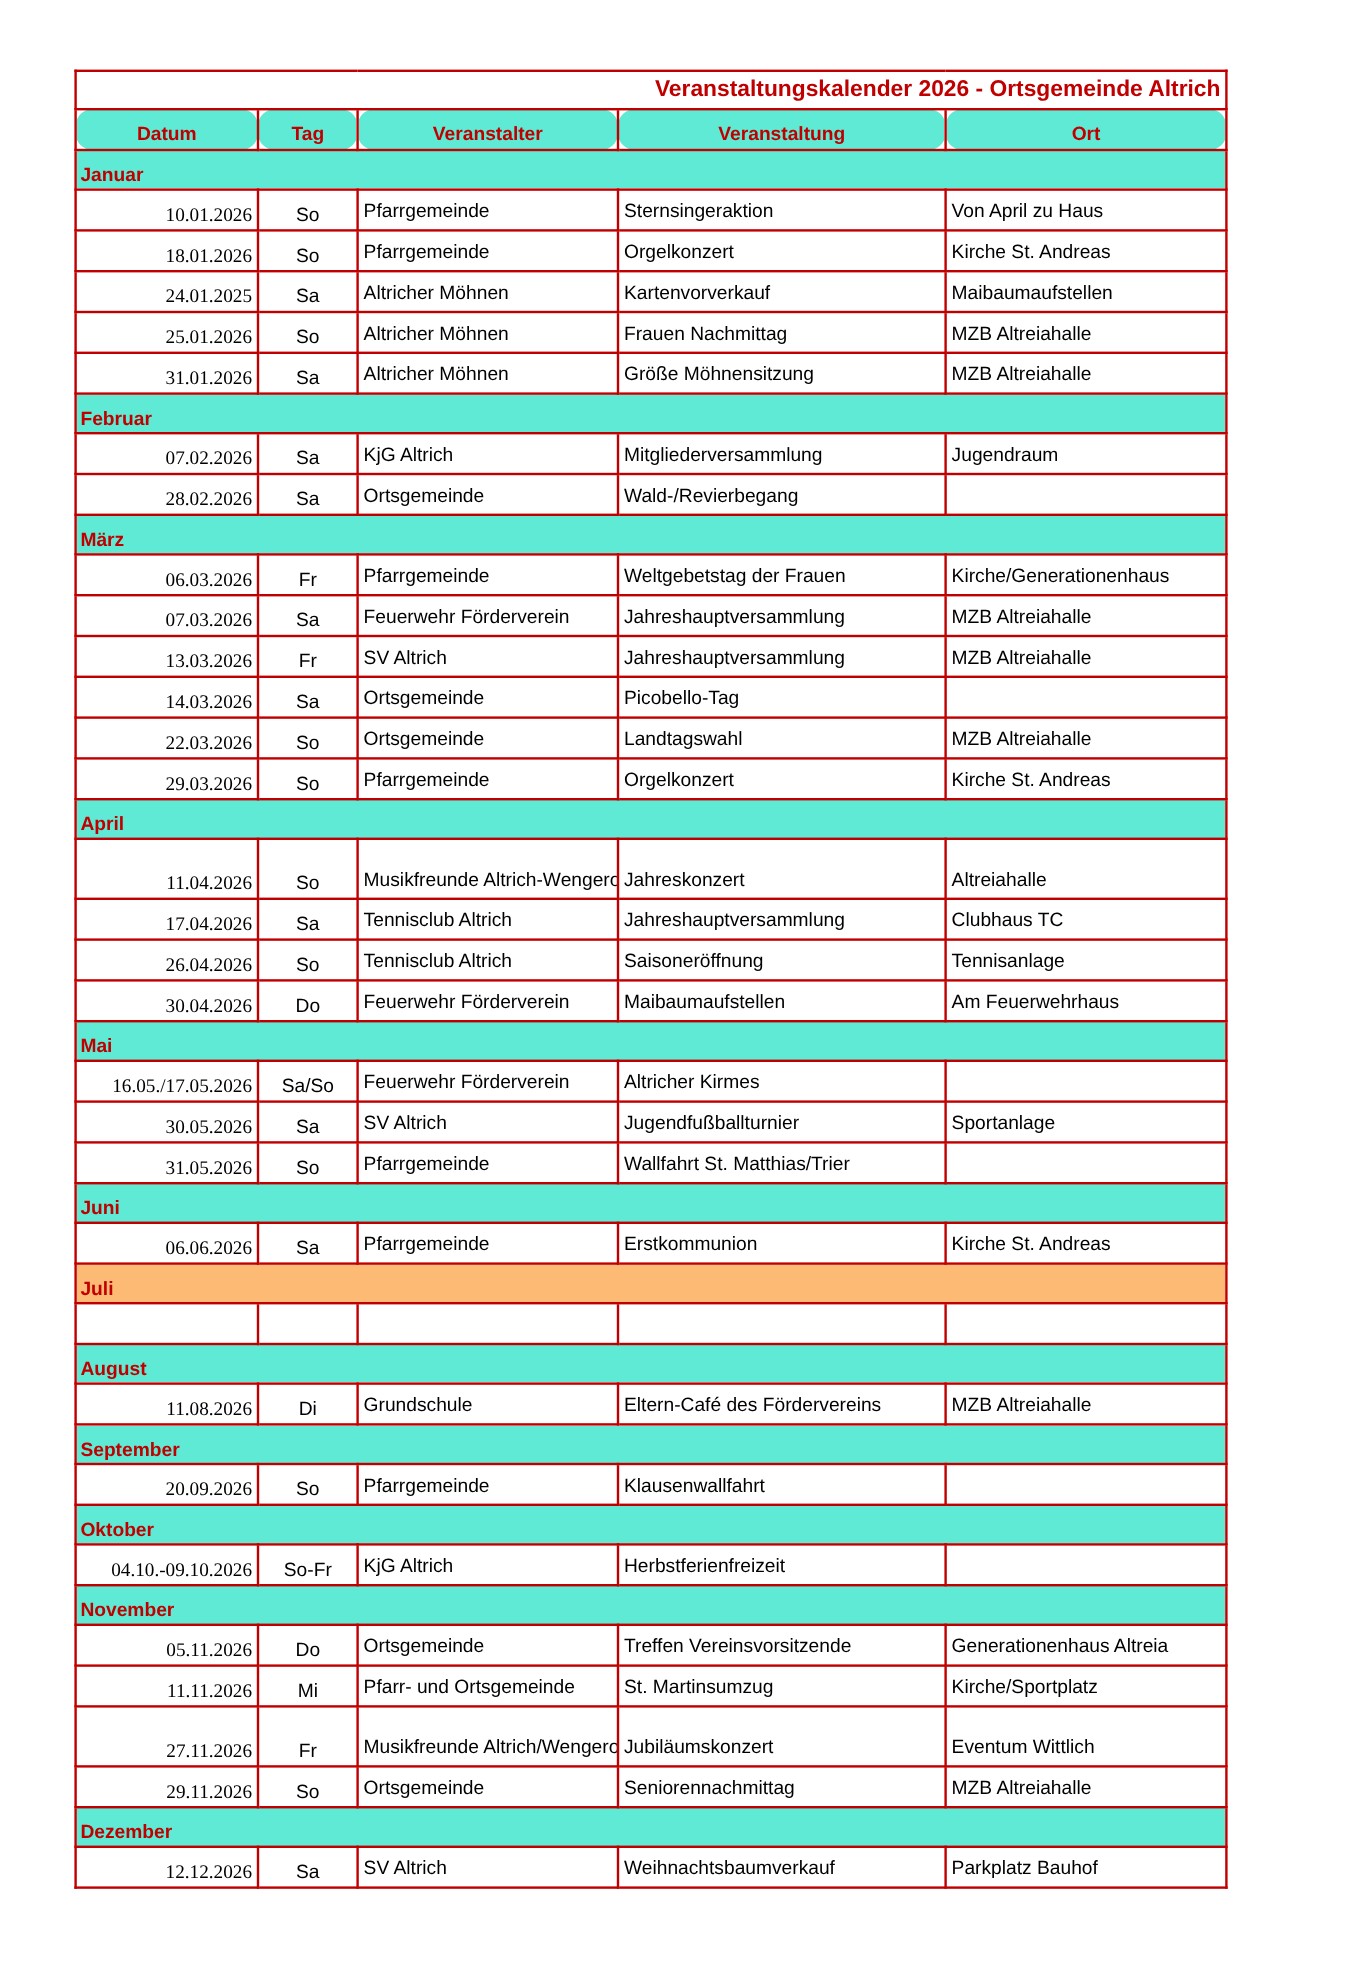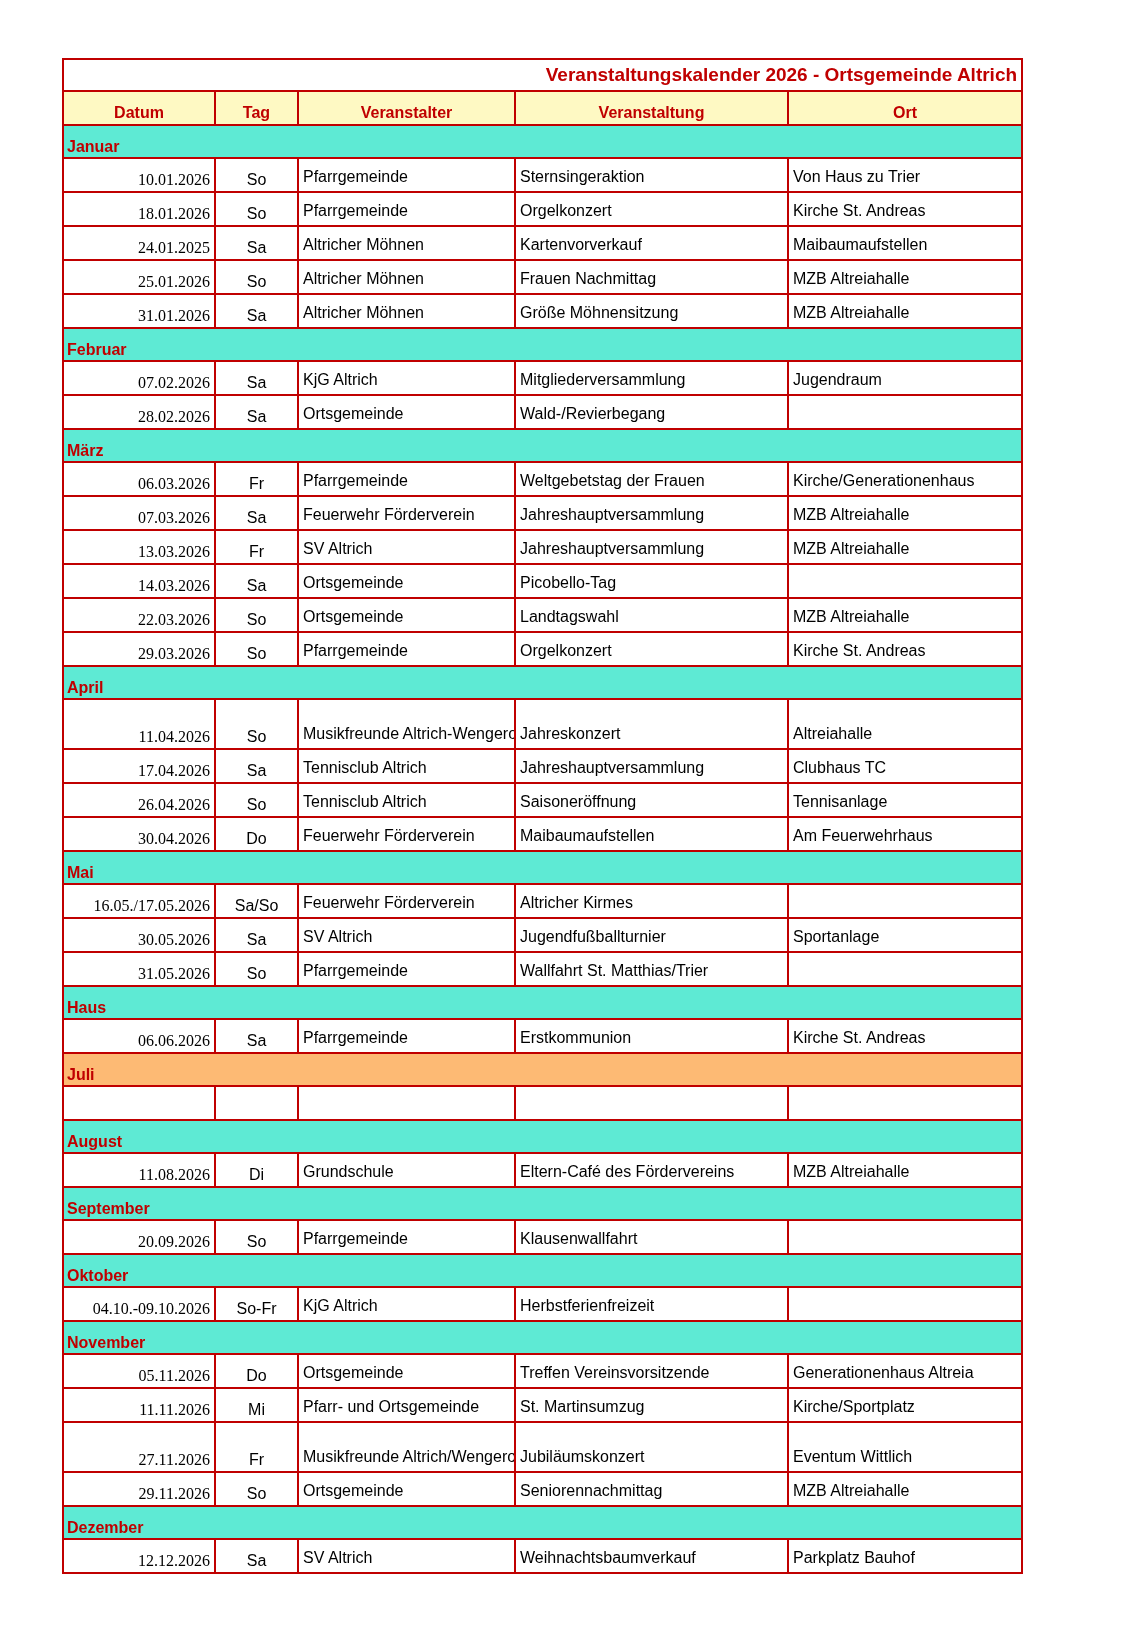--- a/index.html
+++ b/index.html
@@ -5,21 +5,21 @@
   html, body { margin:0; padding:0; background:#ffffff; }
   body { width:1134px; height:1640px; position:relative; font-family:"Liberation Sans", "DejaVu Sans", sans-serif; }
   #cal { position:absolute; left:62px; top:58px; width:959px; border-collapse:collapse; table-layout:fixed; }
   #cal td, #cal th { border:2px solid #c00000; padding:0 4px; font-size:16px; color:#000; overflow:hidden; white-space:nowrap; }
   #cal col.c-datum { width:152px; }
   #cal col.c-tag { width:83px; }
   #cal col.c-veranstalter { width:217px; }
   #cal col.c-veranstaltung { width:273px; }
   #cal col.c-ort { width:234px; }
   .title-row td { height:30px; text-align:right; color:#c00000 !important; font-weight:bold; font-size:19px !important; background:#fff; }
-  .head-row th { height:30px; background:#fef9c3; color:#c00000 !important; font-weight:bold; font-size:16px; text-align:center; vertical-align:bottom; padding-bottom:2px !important; }
+  .head-row th { height:30px; background:#5eead4; color:#c00000 !important; font-weight:bold; font-size:16px; text-align:center; vertical-align:bottom; padding-bottom:2px !important;border-radius:14px; }
   .month-row td { height:30px; background:#5eead4; color:#c00000 !important; font-weight:bold; font-size:16px; vertical-align:bottom; padding-bottom:1px !important; padding-left:3px !important; }
   .month-row.juli td { background:#fdba74; }
   .ev-row td { height:30px; vertical-align:bottom; padding-bottom:2px !important; background:#fff; }
   .ev-row.tall td { height:46px; }
   .ev-row td.datum { text-align:right;font-family:Liberation Serif, serif; }
   .ev-row td.tag { text-align:center;margin-left:38px; }
   .ev-row td.left { text-align:left; white-space:normal; line-height:24px; }
 </style>
 </head>
 <body>
@@ -46,21 +46,21 @@
   </thead>
   <tbody id="cal-body">
       <tr class="month-row">
         <td colspan="5">Januar</td>
       </tr>
       <tr class="ev-row">
         <td class="datum">10.01.2026</td>
         <td class="tag">So</td>
         <td class="left">Pfarrgemeinde</td>
         <td class="left">Sternsingeraktion</td>
-        <td class="left">Von Haus zu Trier</td>
+        <td class="left">Von April zu Haus</td>
       </tr>
       <tr class="ev-row">
         <td class="datum">18.01.2026</td>
         <td class="tag">So</td>
         <td class="left">Pfarrgemeinde</td>
         <td class="left">Orgelkonzert</td>
         <td class="left">Kirche St. Andreas</td>
       </tr>
       <tr class="ev-row">
         <td class="datum">24.01.2025</td>
@@ -194,21 +194,21 @@
         <td class="left">Sportanlage</td>
       </tr>
       <tr class="ev-row">
         <td class="datum">31.05.2026</td>
         <td class="tag">So</td>
         <td class="left">Pfarrgemeinde</td>
         <td class="left">Wallfahrt St. Matthias/Trier</td>
         <td class="left"></td>
       </tr>
       <tr class="month-row">
-        <td colspan="5">Haus</td>
+        <td colspan="5">Juni</td>
       </tr>
       <tr class="ev-row">
         <td class="datum">06.06.2026</td>
         <td class="tag">Sa</td>
         <td class="left">Pfarrgemeinde</td>
         <td class="left">Erstkommunion</td>
         <td class="left">Kirche St. Andreas</td>
       </tr>
       <tr class="month-row juli">
         <td colspan="5">Juli</td>

